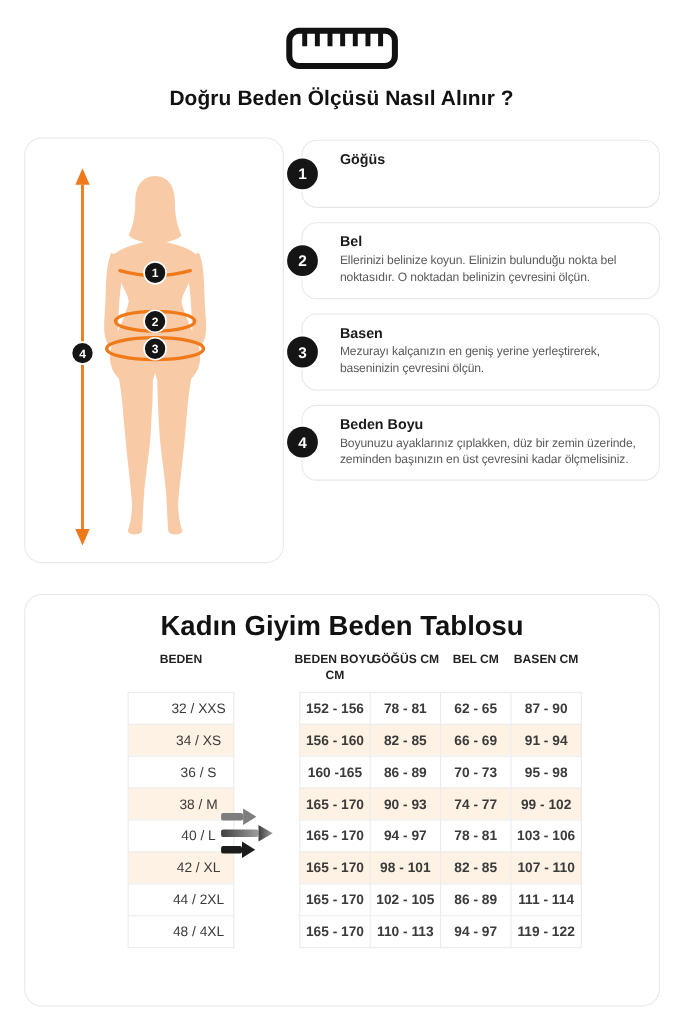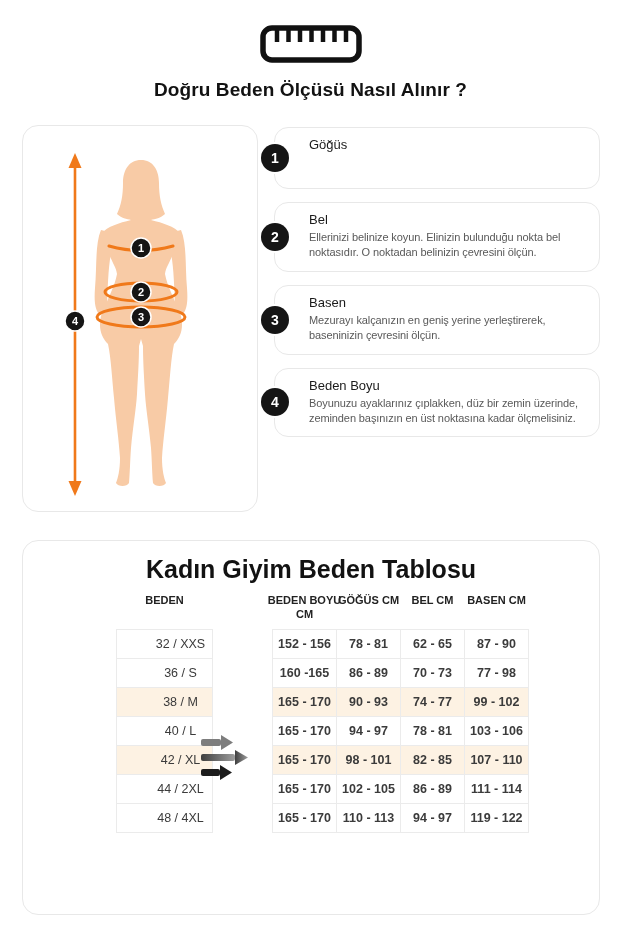--- a/index.html
+++ b/index.html
@@ -32,21 +32,21 @@
     background:#fff; margin-bottom:13px;
     padding:9px 6px 10px 34px; min-height:62px;
   }
   .inst-badge {
     position:absolute; left:-14px; top:50%; transform:translateY(-50%);
     width:28px; height:28px; border-radius:50%; background:#151515;
     color:#fff; font-size:14px; font-weight:bold;
     display:flex; align-items:center; justify-content:center;
     box-shadow:0 0 0 2px #ffffff;
   }
-  .inst-title { font-size:13px; font-weight:normal; color:#1b1b1b; margin-bottom:3px; }
+  .inst-title { font-size:13px; font-weight:bold; color:#1b1b1b; margin-bottom:3px; }
   .inst-text  { font-size:11px; color:#595959; line-height:1.4; letter-spacing:-0.1px; }
 
   
   .table-card {
     position:absolute; left:22px; top:540px; width:578px; height:375px;
     border:1px solid #e8e8e8; border-radius:16px; background:#fff;
   }
   .table-title {
     margin-top:14px; text-align:center;
     font-size:25px; font-weight:bold; color:#121212;
@@ -181,21 +181,21 @@
 
     <div class="inst-card">
       <div class="inst-badge">3</div>
       <div class="inst-title">Basen</div>
       <div class="inst-text">Mezurayı kalçanızın en geniş yerine yerleştirerek, baseninizin çevresini ölçün.</div>
     </div>
 
     <div class="inst-card">
       <div class="inst-badge">4</div>
       <div class="inst-title">Beden Boyu</div>
-      <div class="inst-text">Boyunuzu ayaklarınız çıplakken, düz bir zemin üzerinde, zeminden başınızın en üst noktasına kadar ölçmelisiniz.</div>
+      <div class="inst-text">Boyunuzu ayaklarınız çıplakken, düz bir zemin üzerinde, zeminden başınızın en üst çevresini kadar ölçmelisiniz.</div>
     </div>
 
   </div>
 
   <div class="table-card">
     <div class="table-title">Kadın Giyim Beden Tablosu</div>
 
     <table class="size-table">
       <thead>
         <tr>
@@ -209,27 +209,35 @@
       </thead>
       <tbody>
         <tr>
           <td class="size-cell">32 / XXS</td>
           <td class="spacer"></td>
           <td class="val-cell">152 - 156</td>
           <td class="val-cell">78 - 81</td>
           <td class="val-cell">62 - 65</td>
           <td class="val-cell">87 - 90</td>
         </tr>
+        <tr class="alt">
+          <td class="size-cell">34 / XS</td>
+          <td class="spacer"></td>
+          <td class="val-cell">156 - 160</td>
+          <td class="val-cell">82 - 85</td>
+          <td class="val-cell">66 - 69</td>
+          <td class="val-cell">91 - 94</td>
+        </tr>
         <tr>
           <td class="size-cell">36 / S</td>
           <td class="spacer"></td>
           <td class="val-cell">160 -165</td>
           <td class="val-cell">86 - 89</td>
           <td class="val-cell">70 - 73</td>
-          <td class="val-cell">77 - 98</td>
+          <td class="val-cell">95 - 98</td>
         </tr>
         <tr class="alt">
           <td class="size-cell">38 / M</td>
           <td class="spacer"></td>
           <td class="val-cell">165 - 170</td>
           <td class="val-cell">90 - 93</td>
           <td class="val-cell">74 - 77</td>
           <td class="val-cell">99 - 102</td>
         </tr>
         <tr>

